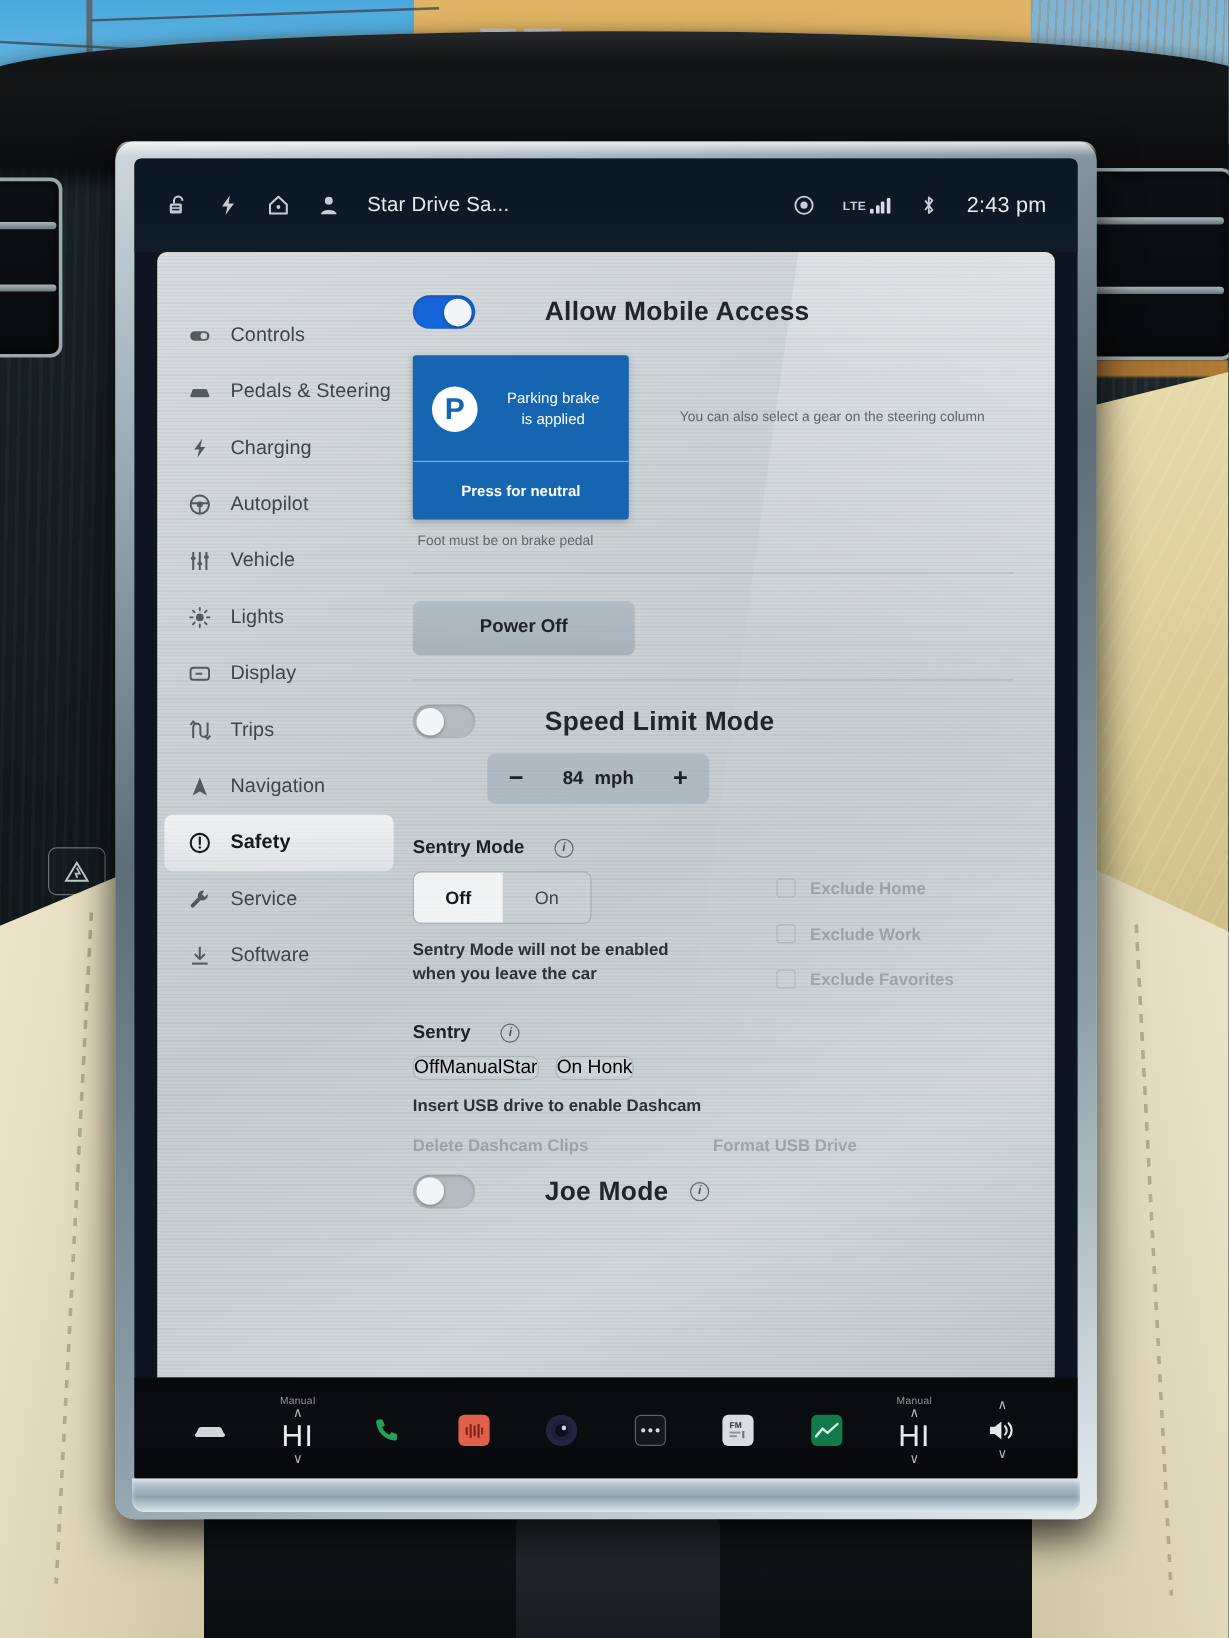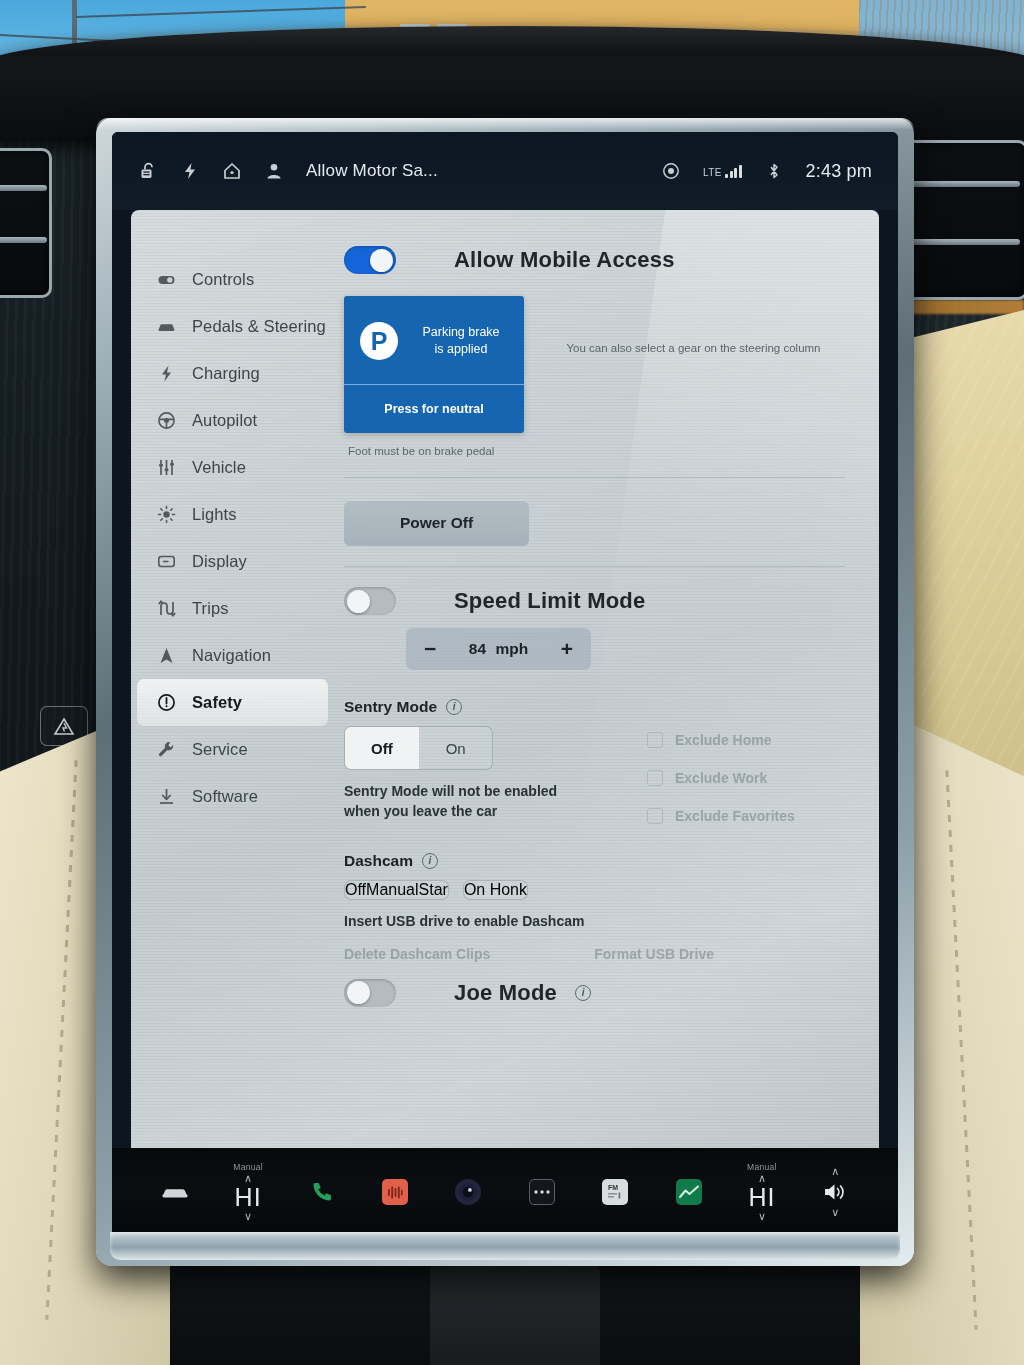--- a/index.html
+++ b/index.html
@@ -156,21 +156,21 @@
   .statusbar{
     position:relative; height:78px;
     background:linear-gradient(180deg,#0b1722 0%, #0d1a26 55%, #101d29 100%);
     display:flex; align-items:center; padding:0 26px;
     color:#d7dde2; font-size:17px;
   }
   .sb-left{ display:flex; align-items:center; gap:22px; }
   .sb-right{ margin-left:auto; display:flex; align-items:center; gap:22px; }
   .sb-ico{ width:20px; height:20px; display:inline-block; opacity:.92;}
   .sb-profile{ font-size:17px; color:#e4e9ed; letter-spacing:.2px; }
-  .lte{ font-size:10px; letter-spacing:.5px; font-weight:400; opacity:.95; }
+  .lte{ font-size:10px; letter-spacing:.5px; font-weight:700; opacity:.95; }
   .bars{ display:inline-flex; align-items:flex-end; gap:1.5px; height:13px; margin-left:2px;}
   .bars i{ width:3px; background:#d7dde2; display:block; border-radius:1px;}
   .bars i:nth-child(1){height:4px}.bars i:nth-child(2){height:7px}
   .bars i:nth-child(3){height:10px}.bars i:nth-child(4){height:13px}
   .clock{ font-size:18px; color:#e6ebef; letter-spacing:.2px;}
 
   
   .panel{
     position:absolute; left:19px; top:78px; right:19px; bottom:88px;
     background:linear-gradient(155deg,#d6dbdd 0%, #ccd3d6 25%, #c4ccd0 55%, #cfd6d9 80%, #c0c8cc 100%);
@@ -247,21 +247,21 @@
   }
 
   .stepper{
     margin:13px 0 0 62px; width:185px; height:42px; border-radius:7px;
     background:rgba(166,178,187,.72);
     display:flex; align-items:center; justify-content:space-between; padding:0 18px;
     font-size:15.5px; font-weight:bold; color:#1b2127;
   }
   .stepper .sgn{ font-size:21px; font-weight:bold; }
 
-  .sec-title{ display:flex; align-items:center; gap:9px; font-size:15.5px; font-weight:bold; color:#1b2127;}
+  .sec-title{ display:flex; align-items:center; gap:25px; font-size:15.5px; font-weight:bold; color:#1b2127;}
   .info-i{
     width:16px; height:16px; border-radius:50%; border:1.4px solid #5f6a71;
     color:#4c565d; font-size:10px; font-weight:bold; font-style:italic;
     display:flex; align-items:center; justify-content:center; line-height:1;
   }
 
   .segctl{
     margin-top:10px; display:flex; border:1px solid rgba(120,134,143,.45);
     border-radius:7px; overflow:hidden; width:max-content;
     background:rgba(255,255,255,.10);
@@ -393,21 +393,21 @@
           <path d="M10 3 L17 9.5 V17 H3 V9.5 Z" fill="none" stroke="#d7dde2" stroke-width="1.7" stroke-linejoin="round"></path>
           <circle cx="10" cy="11.5" r="1.6" fill="#d7dde2"></circle>
         </svg>
       </span>
       <span class="sb-ico">
         <svg width="20" height="20" viewBox="0 0 20 20">
           <circle cx="10" cy="6.2" r="3.3" fill="#d7dde2"></circle>
           <path d="M3.5 17.5 C3.5 12.8 16.5 12.8 16.5 17.5 Z" fill="#d7dde2"></path>
         </svg>
       </span>
-      <span class="sb-profile">Allow Motor Sa...</span>
+      <span class="sb-profile">Star Drive Sa...</span>
     </div>
     <div class="sb-right">
       <span class="sb-ico">
         <svg width="20" height="20" viewBox="0 0 20 20">
           <circle cx="10" cy="10" r="7.2" fill="none" stroke="#d7dde2" stroke-width="1.5"></circle>
           <circle cx="10" cy="10" r="3" fill="#d7dde2"></circle>
         </svg>
       </span>
       <span style="display:flex;align-items:flex-end;gap:1px">
         <span class="lte">LTE</span>
@@ -640,21 +640,21 @@
           </div>
           <div class="excl">
             <span class="chk"></span>
             <span>Exclude Favorites</span>
           </div>
         </div>
       </div>
 
       <div style="margin-top:30px">
         <div class="sec-title">
-          <span>Dashcam</span>
+          <span>Sentry</span>
           <span class="info-i">i</span>
         </div>
         <div class="seg-gap">
           <div class="segbox">
             <div class="seg">Off</div>
             <div class="seg sel">Manual</div>
             <div class="seg">Star</div>
           </div>
           <div class="segbox">
             <div class="seg">On Honk</div>

